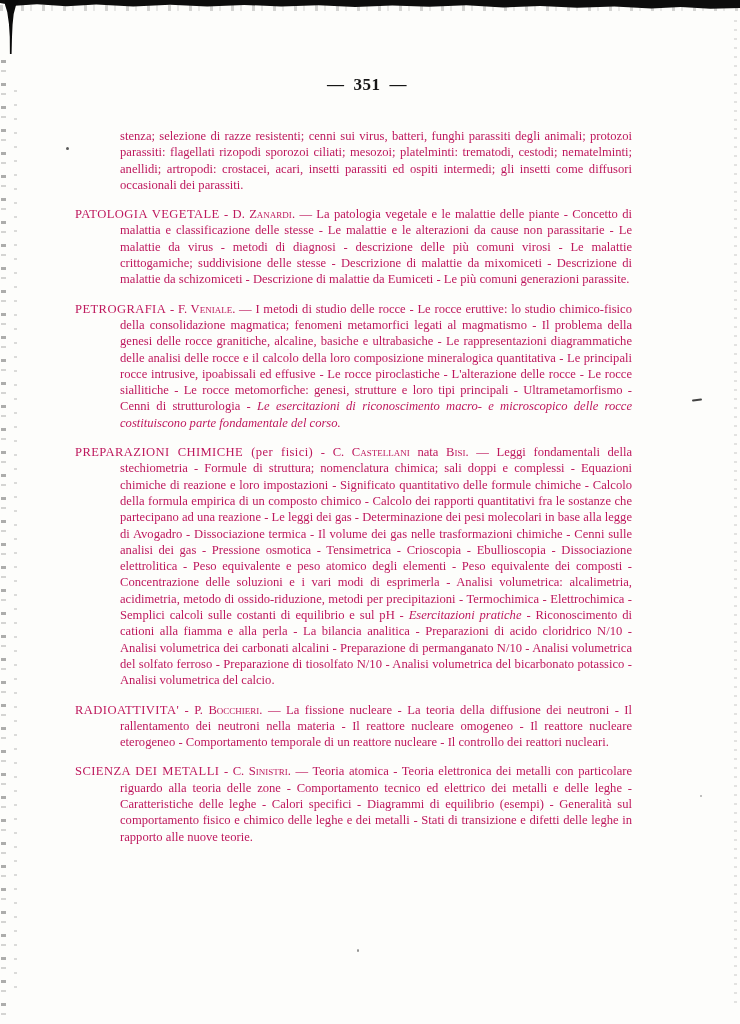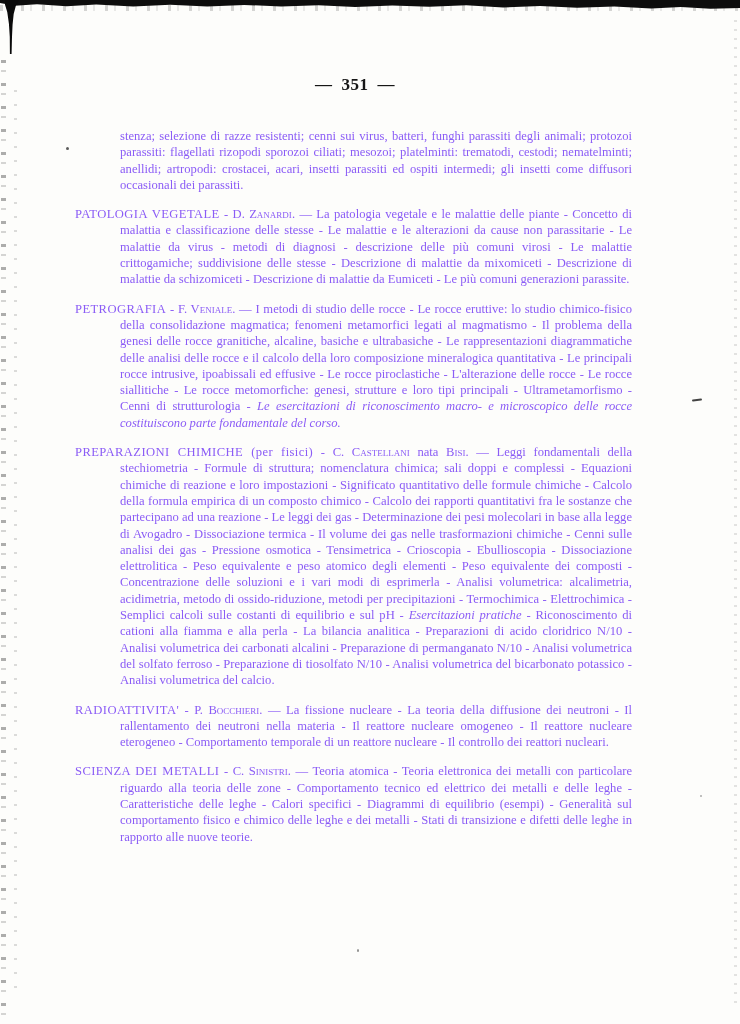--- a/index.html
+++ b/index.html
@@ -51,32 +51,32 @@
     position:absolute;left:692px;top:399px;width:10px;height:2px;
     background:#222;transform:rotate(-6deg);opacity:.85;border-radius:1px;
   }
   .speck{position:absolute;background:#333;border-radius:50%;}
   .speck.s1{left:66px;top:147px;width:3px;height:3px;opacity:.8;}
   .speck.s2{left:357px;top:949px;width:2px;height:3px;opacity:.55;}
   .speck.s3{left:700px;top:795px;width:2px;height:2px;opacity:.4;}
   .speck.s4{left:205px;top:323px;width:2px;height:2px;opacity:.35;}
   
   .page-header{
-    position:absolute;top:75px;left:0;width:710px;
+    position:absolute;top:75px;left:12px;width:710px;
     text-align:center;
     font-size:17px;font-weight:bold;
     letter-spacing:.5px;color:#161616;
   }
   .page-header .dash{margin:0 9px;font-weight:bold;}
   
   .content{
     position:absolute;top:128px;left:75px;width:557px;
     font-size:12.6px;line-height:16.3px;
     text-align:justify;
-    color:#8b5cf6;
+    color:#be185d;
   }
   .content p{margin:0;}
   p.continuation{padding-left:45px;}
   p.entry{
     padding-left:45px;text-indent:-45px;
     margin-top:13px;
   }
   .title{letter-spacing:.4px;margin-top:44px;}
   .sc{font-variant:small-caps;margin-top:20px;}
   .it{font-style:italic;}

